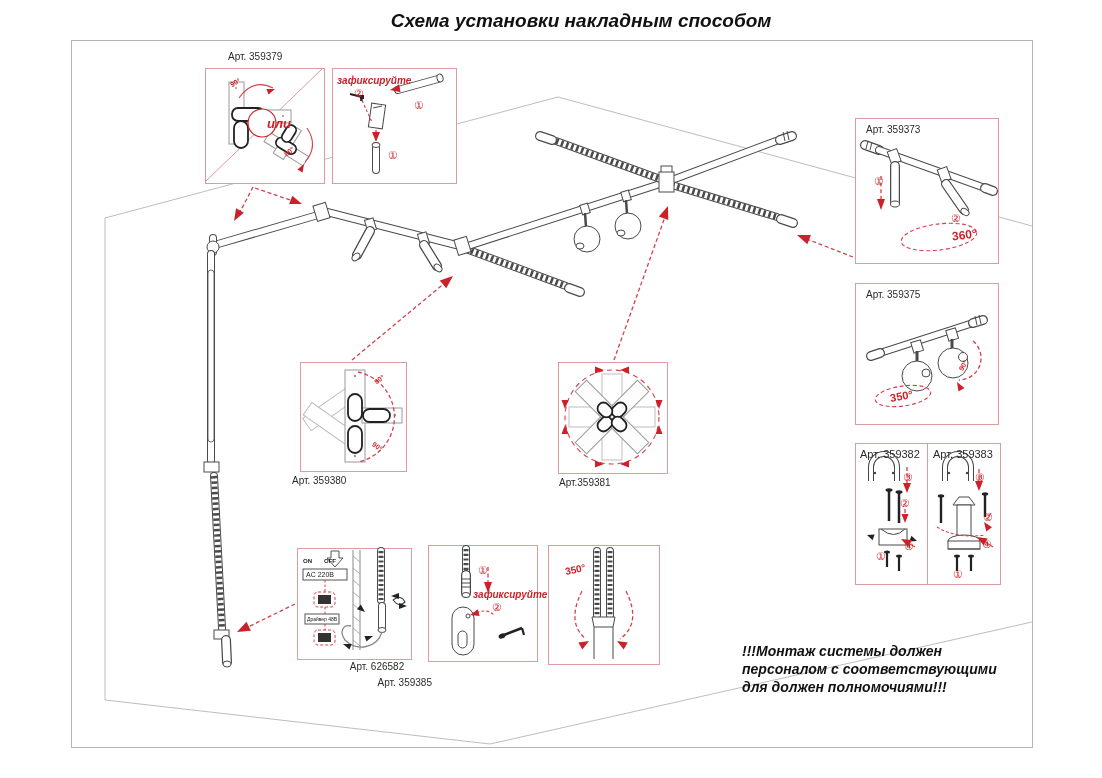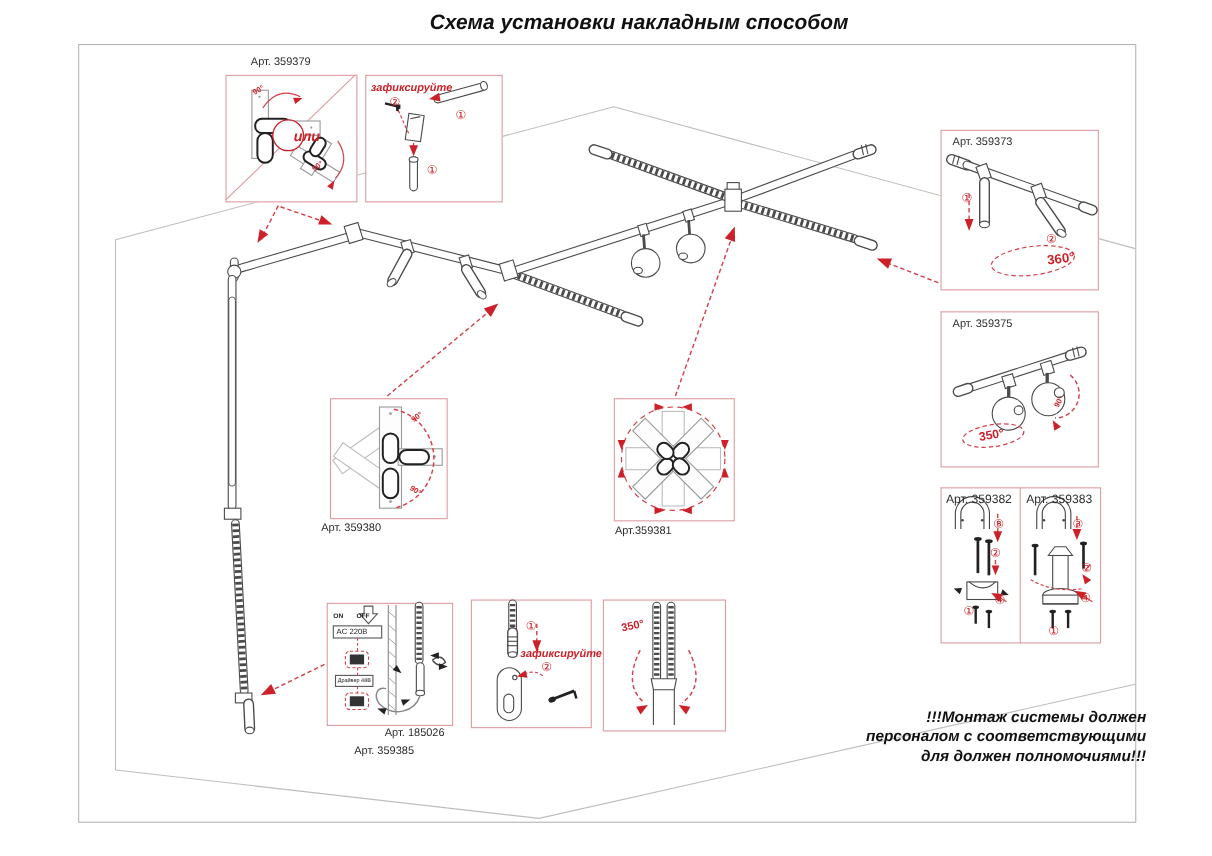--- a/index.html
+++ b/index.html
@@ -8,21 +8,21 @@
   .frame{position:absolute;left:71px;top:40px;width:960px;height:706px;border:1px solid #b4b4b4;background:#fff;}
   .pagetitle{position:absolute;left:60px;right:0;top:10px;text-align:center;font-size:19px;font-weight:bold;font-style:italic;color:#111;}
   .box{position:absolute;border:1px solid #dd9ba0;background:#fff;}
   .lab{position:absolute;font-size:10px;color:#2b2b2b;white-space:nowrap;}
   .fix{position:absolute;font-size:10px;font-style:italic;font-weight:bold;color:#cc2128;white-space:nowrap;}
   .num{position:absolute;font-size:11px;color:#cc2128;line-height:1;}
   .deg{position:absolute;font-size:10px;font-weight:bold;color:#cc2128;white-space:nowrap;}
   .degsm{position:absolute;font-size:7px;font-weight:bold;color:#cc2128;white-space:nowrap;}
   .or{position:absolute;font-size:13px;font-weight:bold;font-style:italic;color:#cc2128;}
   .tiny{position:absolute;font-size:6px;font-weight:bold;color:#222;white-space:nowrap;}
-  .warn{position:absolute;left:742px;top:642px;width:300px;text-align:right;font-size:14px;font-weight:bold;font-style:italic;color:#111;line-height:1.3;}
+  .warn{position:absolute;left:742px;top:642px;width:300px;text-align:left;font-size:14px;font-weight:bold;font-style:italic;color:#111;line-height:1.3;}
   svg{position:absolute;overflow:visible;}
   .t8{stroke:#4a4a4a;stroke-width:8;stroke-linecap:round;}
   .t6{stroke:#fff;stroke-width:6;stroke-linecap:round;}
   .t10{stroke:#4a4a4a;stroke-width:10;stroke-linecap:round;}
   .t75{stroke:#fff;stroke-width:7.5;stroke-linecap:round;}
   .coil{stroke:#4a4a4a;stroke-width:6;stroke-dasharray:2.5 2.8;fill:none;}
   .coil5{stroke:#4a4a4a;stroke-width:5;stroke-dasharray:2.2 2.5;fill:none;}
   .lead{stroke:#d4414b;stroke-width:1.3;stroke-dasharray:4 2.6;fill:none;}
   .rsolid{stroke:#d4414b;stroke-width:1.1;fill:none;}
   .arr{fill:#cc2128;}
@@ -392,22 +392,22 @@
   <polygon points="0,0 8,-3 8,3" fill="#222" transform="translate(76,88) rotate(160)"></polygon>
   <polygon points="0,0 8,-3 8,3" fill="#222" transform="translate(46,96) rotate(20)"></polygon>
   <path d="M96,52 q8,-6 12,2 q-6,6 -12,-2" fill="#fff" stroke="#444" stroke-width="1.2"></path>
   <polygon points="0,0 8,-3 8,3" fill="#222" transform="translate(94,48) rotate(0)"></polygon>
   <polygon points="0,0 8,-3 8,3" fill="#222" transform="translate(110,58) rotate(180)"></polygon>
 </svg>
 <div class="tiny" style="left:303px;top:558px;">ON</div>
 <div class="tiny" style="left:324px;top:558px;">OFF</div>
 <div class="tiny" style="left:306px;top:571px;font-size:7px;font-weight:normal;">AC 220В</div>
 <div class="tiny" style="left:307px;top:616px;font-size:5px;font-weight:normal;">Драйвер 48В</div>
-<div class="lab" style="left:322px;top:661px;width:110px;text-align:center;">Арт. 185026</div>
-<div class="lab" style="left:322px;top:677px;width:110px;text-align:left;">Арт. 359385</div>
+<div class="lab" style="left:322px;top:661px;width:110px;text-align:center;">Арт. 626582</div>
+<div class="lab" style="left:322px;top:677px;width:110px;text-align:right;">Арт. 359385</div>
 
 <div class="box" style="left:428px;top:545px;width:108px;height:115px;"></div>
 <svg style="left:428px;top:545px;" width="108" height="115" viewBox="0 0 108 115">
   <line class="t8" x1="38" y1="4" x2="38" y2="26"></line>
     <line class="t6" x1="38" y1="4" x2="38" y2="26"></line>
   <line class="coil5" x1="38" y1="4" x2="38" y2="26"></line>
   <line class="t10" x1="38" y1="30" x2="38" y2="48"></line>
     <line class="t75" x1="38" y1="30" x2="38" y2="48"></line>
   <line x1="33" y1="34" x2="43" y2="34" stroke="#4a4a4a" stroke-width="1"></line>
   <line x1="33" y1="38" x2="43" y2="38" stroke="#4a4a4a" stroke-width="1"></line>

